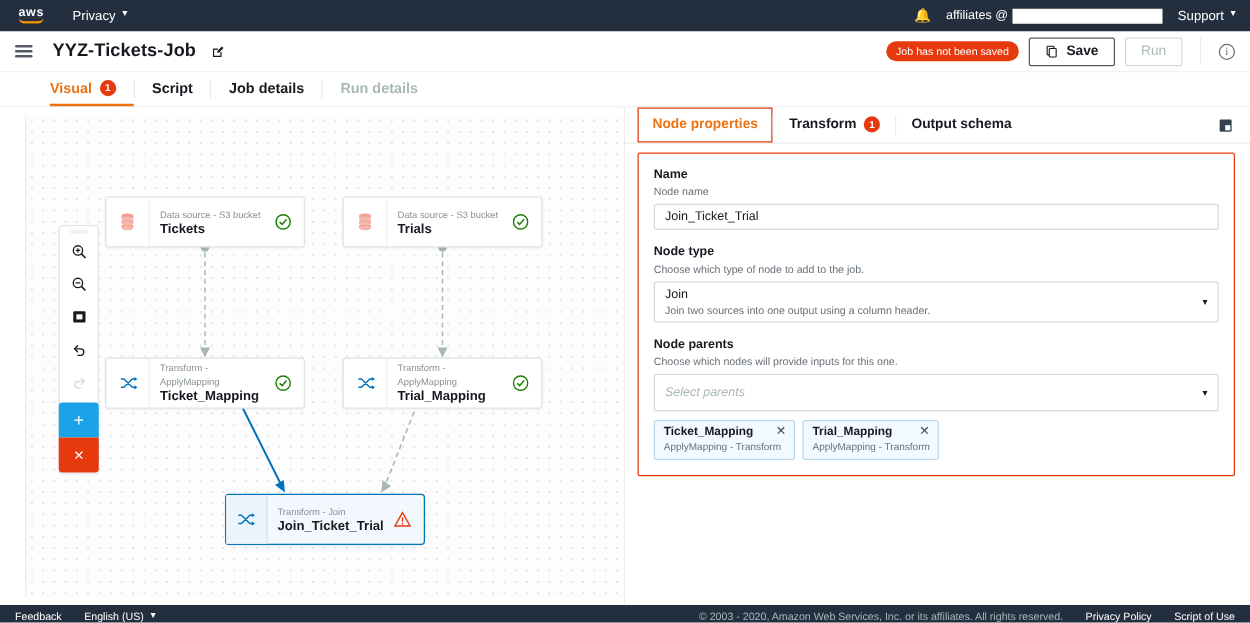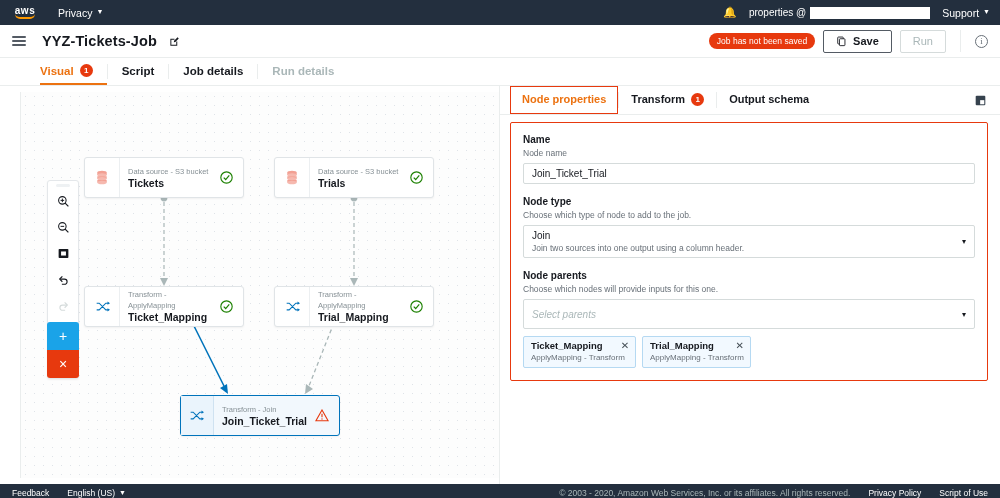--- a/index.html
+++ b/index.html
@@ -195,21 +195,21 @@
     <div class="aws-text">aws</div>
     <div class="aws-swoosh"></div>
   </div>
   <div class="nav-item">
     <span>Privacy</span>
     <span class="caret">▼</span>
   </div>
   <div class="nav-right">
     <div class="bell">🔔</div>
     <div class="user-block">
-      <span class="uname">properties @</span>
+      <span class="uname">affiliates @</span>
       <span class="redact-bar"></span>
     </div>
     <div class="nav-item">
       <span>Support</span>
       <span class="caret">▼</span>
     </div>
   </div>
 </div>
 
 <div class="page-header">

